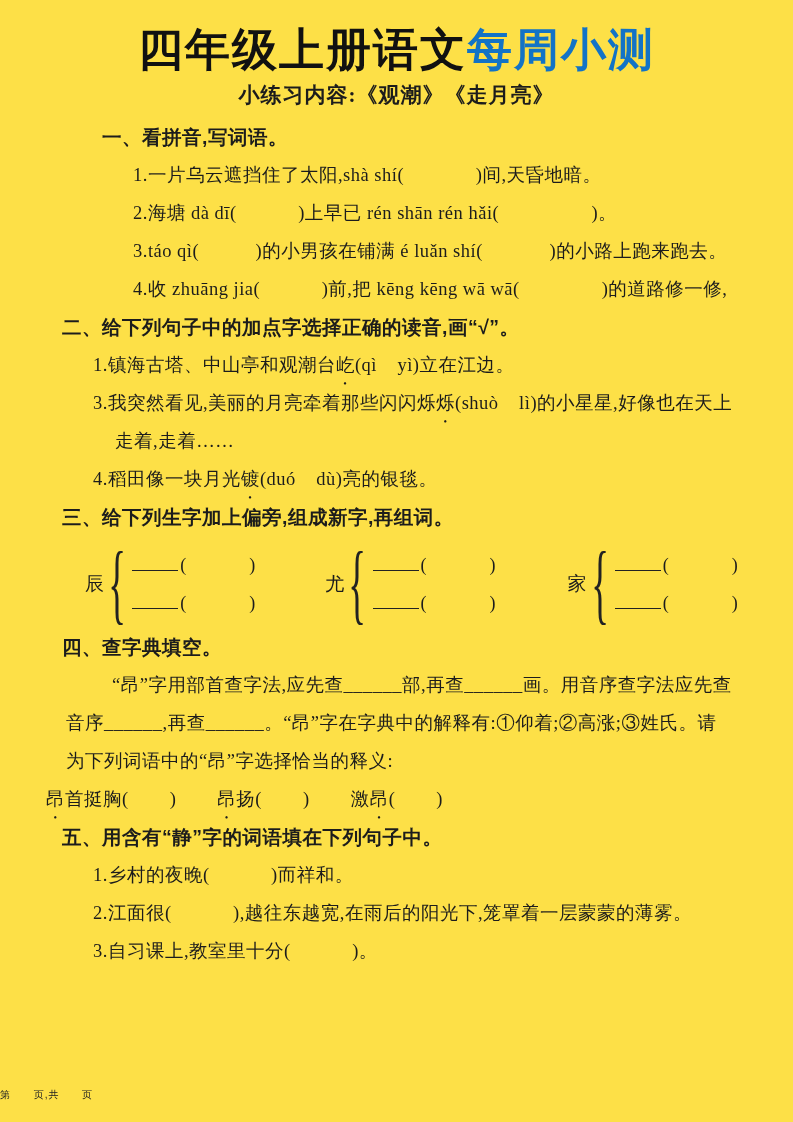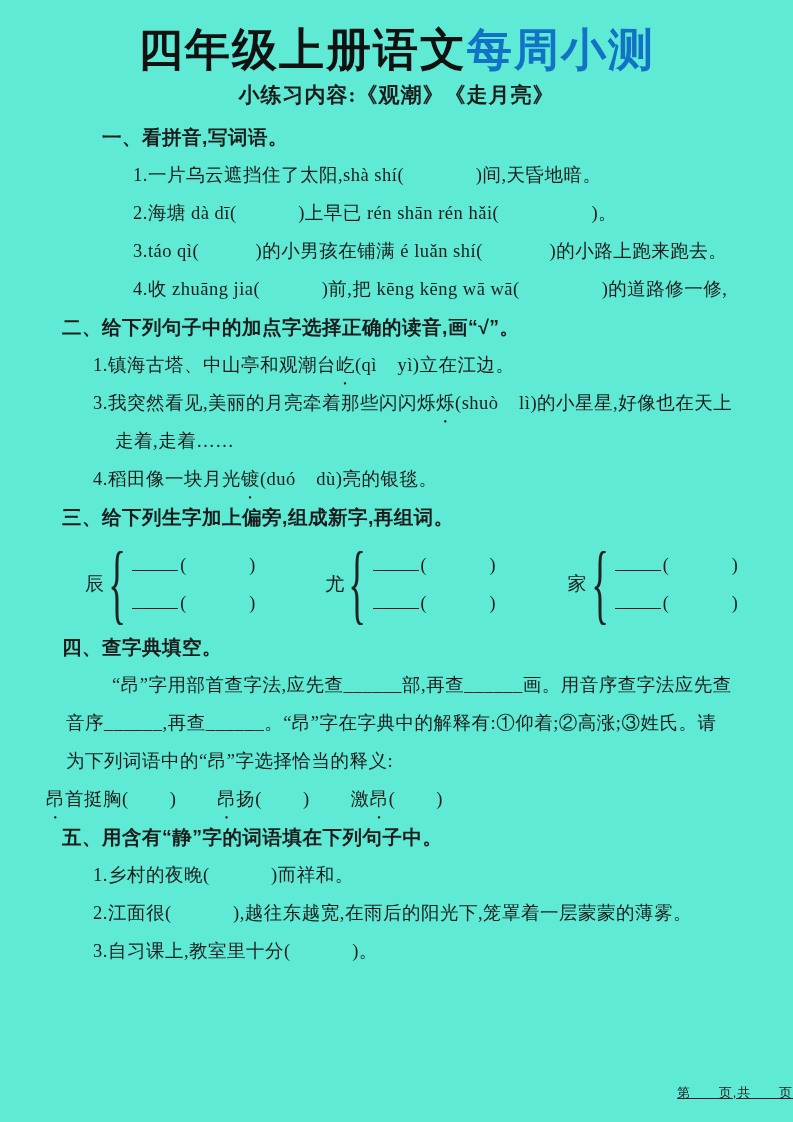--- a/index.html
+++ b/index.html
@@ -1,20 +1,20 @@
 <!DOCTYPE html>
 <html><head>
 <meta charset="utf-8">
 <style>
   html,body{margin:0;padding:0;background:#ffffff;}
   .page{
     position:relative;
     width:793px;height:1122px;
     margin:0 auto;
-    background:#5eead4;
+    background:#fde047;
     color:#1c1c1c;
     font-family:"Liberation Serif", serif;
     overflow:hidden;
   }
   .title{
     margin:0;padding-top:22px;
     text-align:center;
     font-family:"Liberation Sans", sans-serif;
     font-size:45px;line-height:56px;
     font-weight:bold;letter-spacing:2px;
@@ -80,26 +80,25 @@
   }
   .crows{display:flex;flex-direction:column;gap:16px;margin-left:2px;}
   .crow{font-size:18px;white-space:pre;line-height:22px;}
   .ublank{
     display:inline-block;width:46px;height:15px;
     border-bottom:1.6px solid #222;
     margin-right:2px;
   }
   .footer{
     position:absolute;left:0;right:0;bottom:20px;
-    text-align:right;
+    text-align:left;
     font-family:"Liberation Sans", sans-serif;
-    font-size:13px;color:#222;
+    font-size:10px;color:#222;
     letter-spacing:1px;
     white-space:pre-wrap;
-    text-decoration:underline;
   }
 </style>
 </head>
 <body>
 
 <div class="page">
 
   <h1 class="title"><span>四年级上册语文</span><span class="blue">每周小测</span></h1>
 
 

